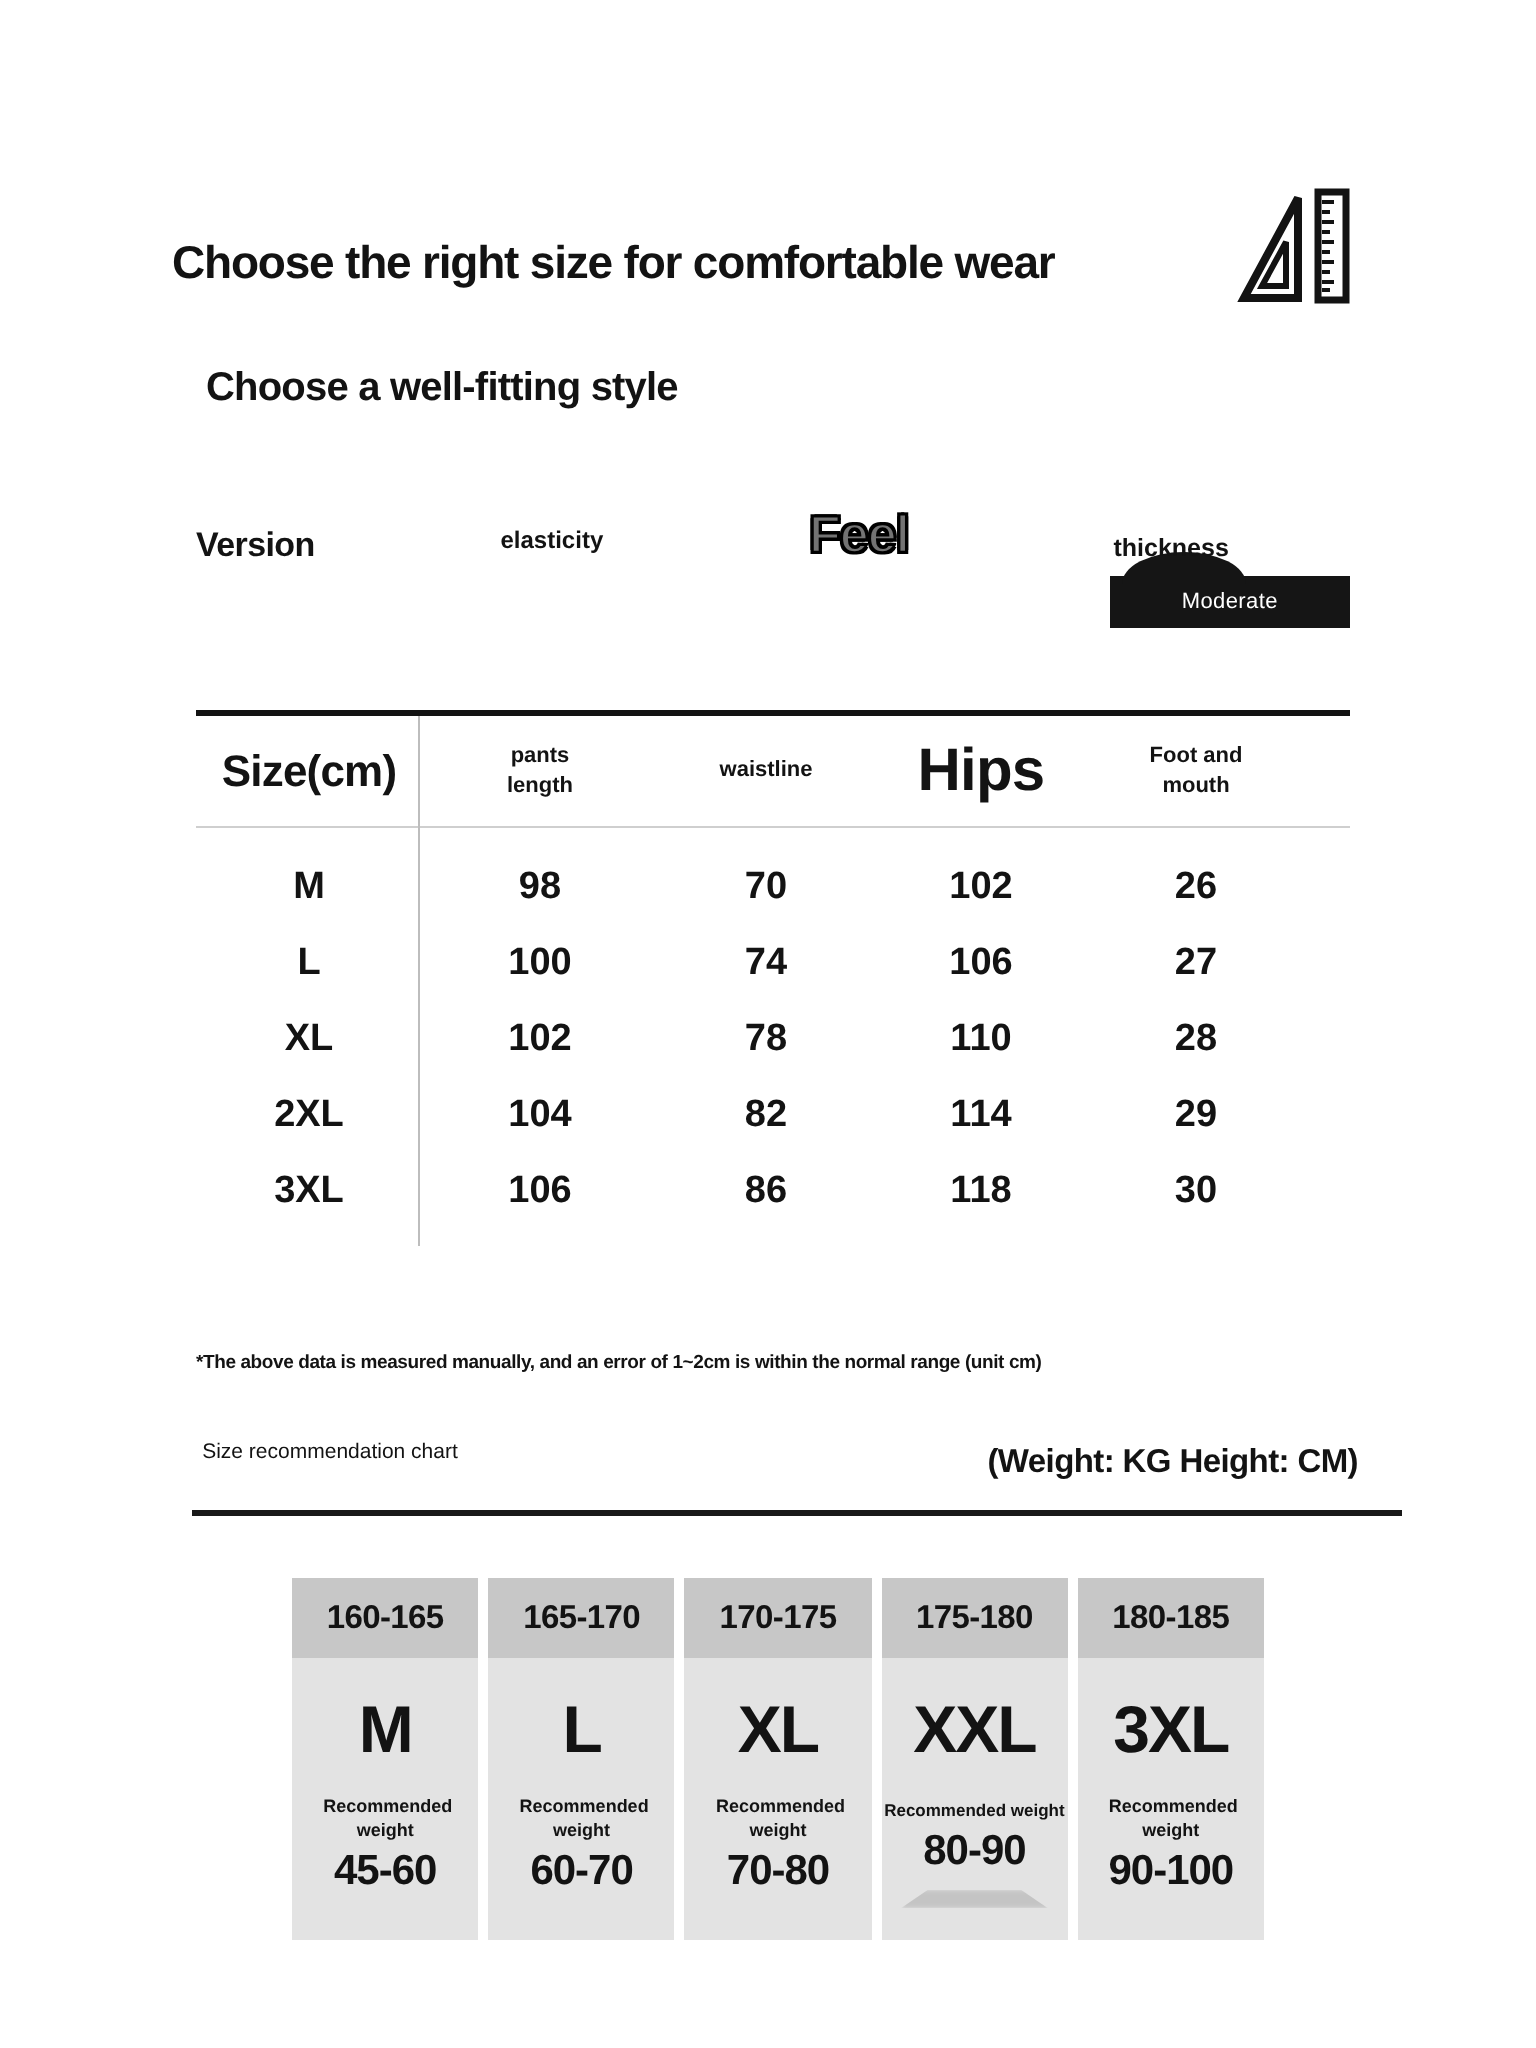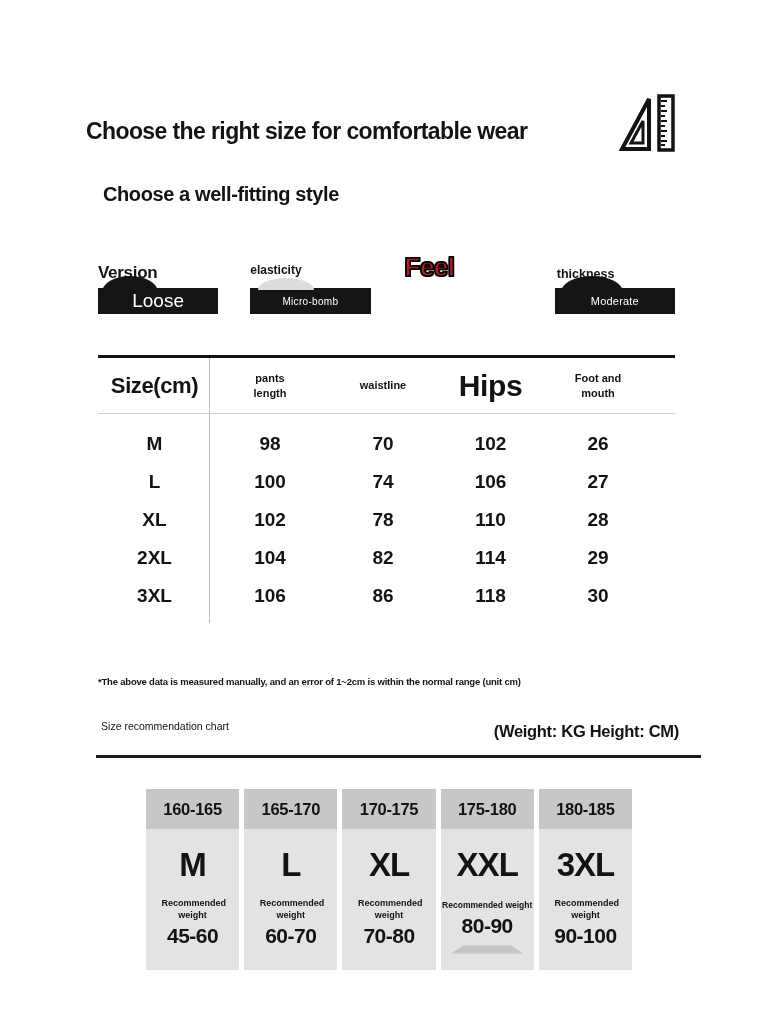--- a/index.html
+++ b/index.html
@@ -44,21 +44,21 @@
   .b1 .badge-label { top:2px; left:0; font-size:17px; letter-spacing:-0.3px; }
   .b1 .badge-bar::before { left:4px; }
   .b1 .badge-value { font-size:19px; }
   
   .b2 .badge-label { top:2px; left:0; font-size:12px; }
   .b2 .badge-bar::before { left:8px; background:#dcdcdc; height:12px; top:-10px; }
   .b2 .badge-value { font-size:10px; letter-spacing:0.3px; }
   
   .b3 .badge-label {
     top:-9px; left:2px; font-size:26px; letter-spacing:-0.5px;
-    color:#b91c1c; -webkit-text-stroke:1.3px #000;
+    color:#737373; -webkit-text-stroke:1.3px #000;
     text-shadow:-1px -1px 0 #000, 1px -1px 0 #000, -1px 1px 0 #000, 1px 1px 0 #000;
   }
   .b3 .badge-bar::before { left:0; width:64px; }
   .b3 .badge-value { font-size:19px; margin-left:18px; }
   
   .b4 .badge-label { top:6px; left:2px; font-size:12.5px; }
   .b4 .badge-bar::before { left:6px; width:62px; }
   .b4 .badge-value { font-size:11px; letter-spacing:0.2px; }
 
   
@@ -154,29 +154,23 @@
     <line x1="44" y1="49" x2="50" y2="49"></line>
     <line x1="44" y1="53" x2="48" y2="53"></line>
   </g>
 </svg>
 
 <div class="page-subtitle">Choose a well-fitting style</div>
 
 <div class="badges">
   <div class="badge b1">
     <div class="badge-label">Version</div>
-    <div class="badge-bar">
-      <span class="badge-value">Loose</span>
-    </div>
   </div>
   <div class="badge b2">
     <div class="badge-label">elasticity</div>
-    <div class="badge-bar">
-      <span class="badge-value">Micro-bomb</span>
-    </div>
   </div>
   <div class="badge b3">
     <div class="badge-label">Feel</div>
   </div>
   <div class="badge b4">
     <div class="badge-label">thickness</div>
     <div class="badge-bar">
       <span class="badge-value">Moderate</span>
     </div>
   </div>

